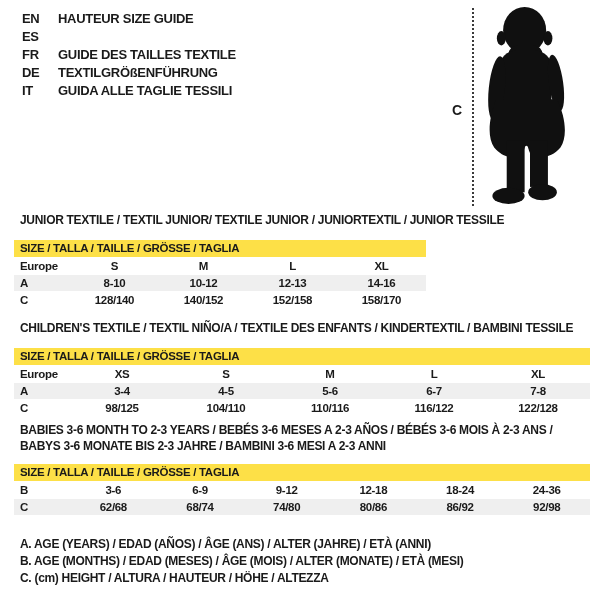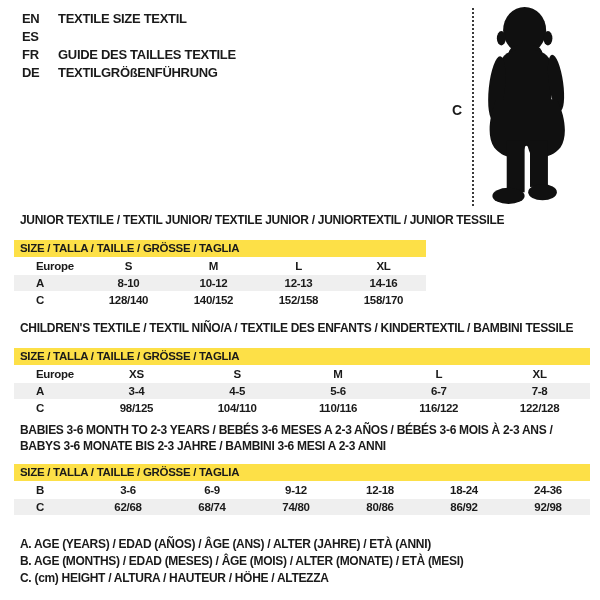--- a/index.html
+++ b/index.html
@@ -25,46 +25,50 @@
   .tbl.t3{top:464px;width:576px;}
   .tbl-title{position:absolute;left:20px;font-size:12px;white-space:nowrap;}
   .title-1{top:213px;}
   .title-2{top:321px;}
   .title-3a{top:423px;}
   .title-3b{top:439px;}
   .size-bar{height:17px;line-height:17px;background:#fde047;
     padding-left:6px;font-size:11.5px;margin-bottom:1px;}
   .trow{display:flex;height:16px;line-height:16px;font-size:11.5px;margin-bottom:1px;}
   .trow.striped{background:#efefef;}
-  .row-label{width:56px;padding-left:6px;box-sizing:border-box;margin-left:16px;}
+  .row-label{width:56px;padding-left:6px;box-sizing:border-box;}
   .cell{flex:1;text-align:center;}
   
   .footnotes{position:absolute;left:20px;top:536px;}
   .foot-line{height:17px;line-height:17px;font-size:12px;white-space:nowrap;}
 </style>
 </head>
 <body>
 
 <div class="canvas">
 
   <div class="langs" id="langs">
       <div class="lang-row">
         <span class="lang-code">EN</span>
-        <span class="lang-label">TEXTILE SIZE TEXTIL</span>
+        <span class="lang-label">HAUTEUR SIZE GUIDE</span>
       </div>
       <div class="lang-row">
         <span class="lang-code">ES</span>
       </div>
       <div class="lang-row">
         <span class="lang-code">FR</span>
         <span class="lang-label">GUIDE DES TAILLES TEXTILE</span>
       </div>
       <div class="lang-row">
         <span class="lang-code">DE</span>
         <span class="lang-label">TEXTILGRÖßENFÜHRUNG</span>
+      </div>
+      <div class="lang-row">
+        <span class="lang-code">IT</span>
+        <span class="lang-label">GUIDA ALLE TAGLIE TESSILI</span>
       </div>
     </div>
 
   <div class="dotted-line"></div>
   <div class="c-label">C</div>
 
   <svg class="baby-svg" viewBox="0 0 100 230" aria-hidden="true">
     <g fill="#101010">
       <ellipse cx="44" cy="27" rx="24" ry="26"></ellipse>
       <ellipse cx="18" cy="36" rx="5" ry="8"></ellipse>

